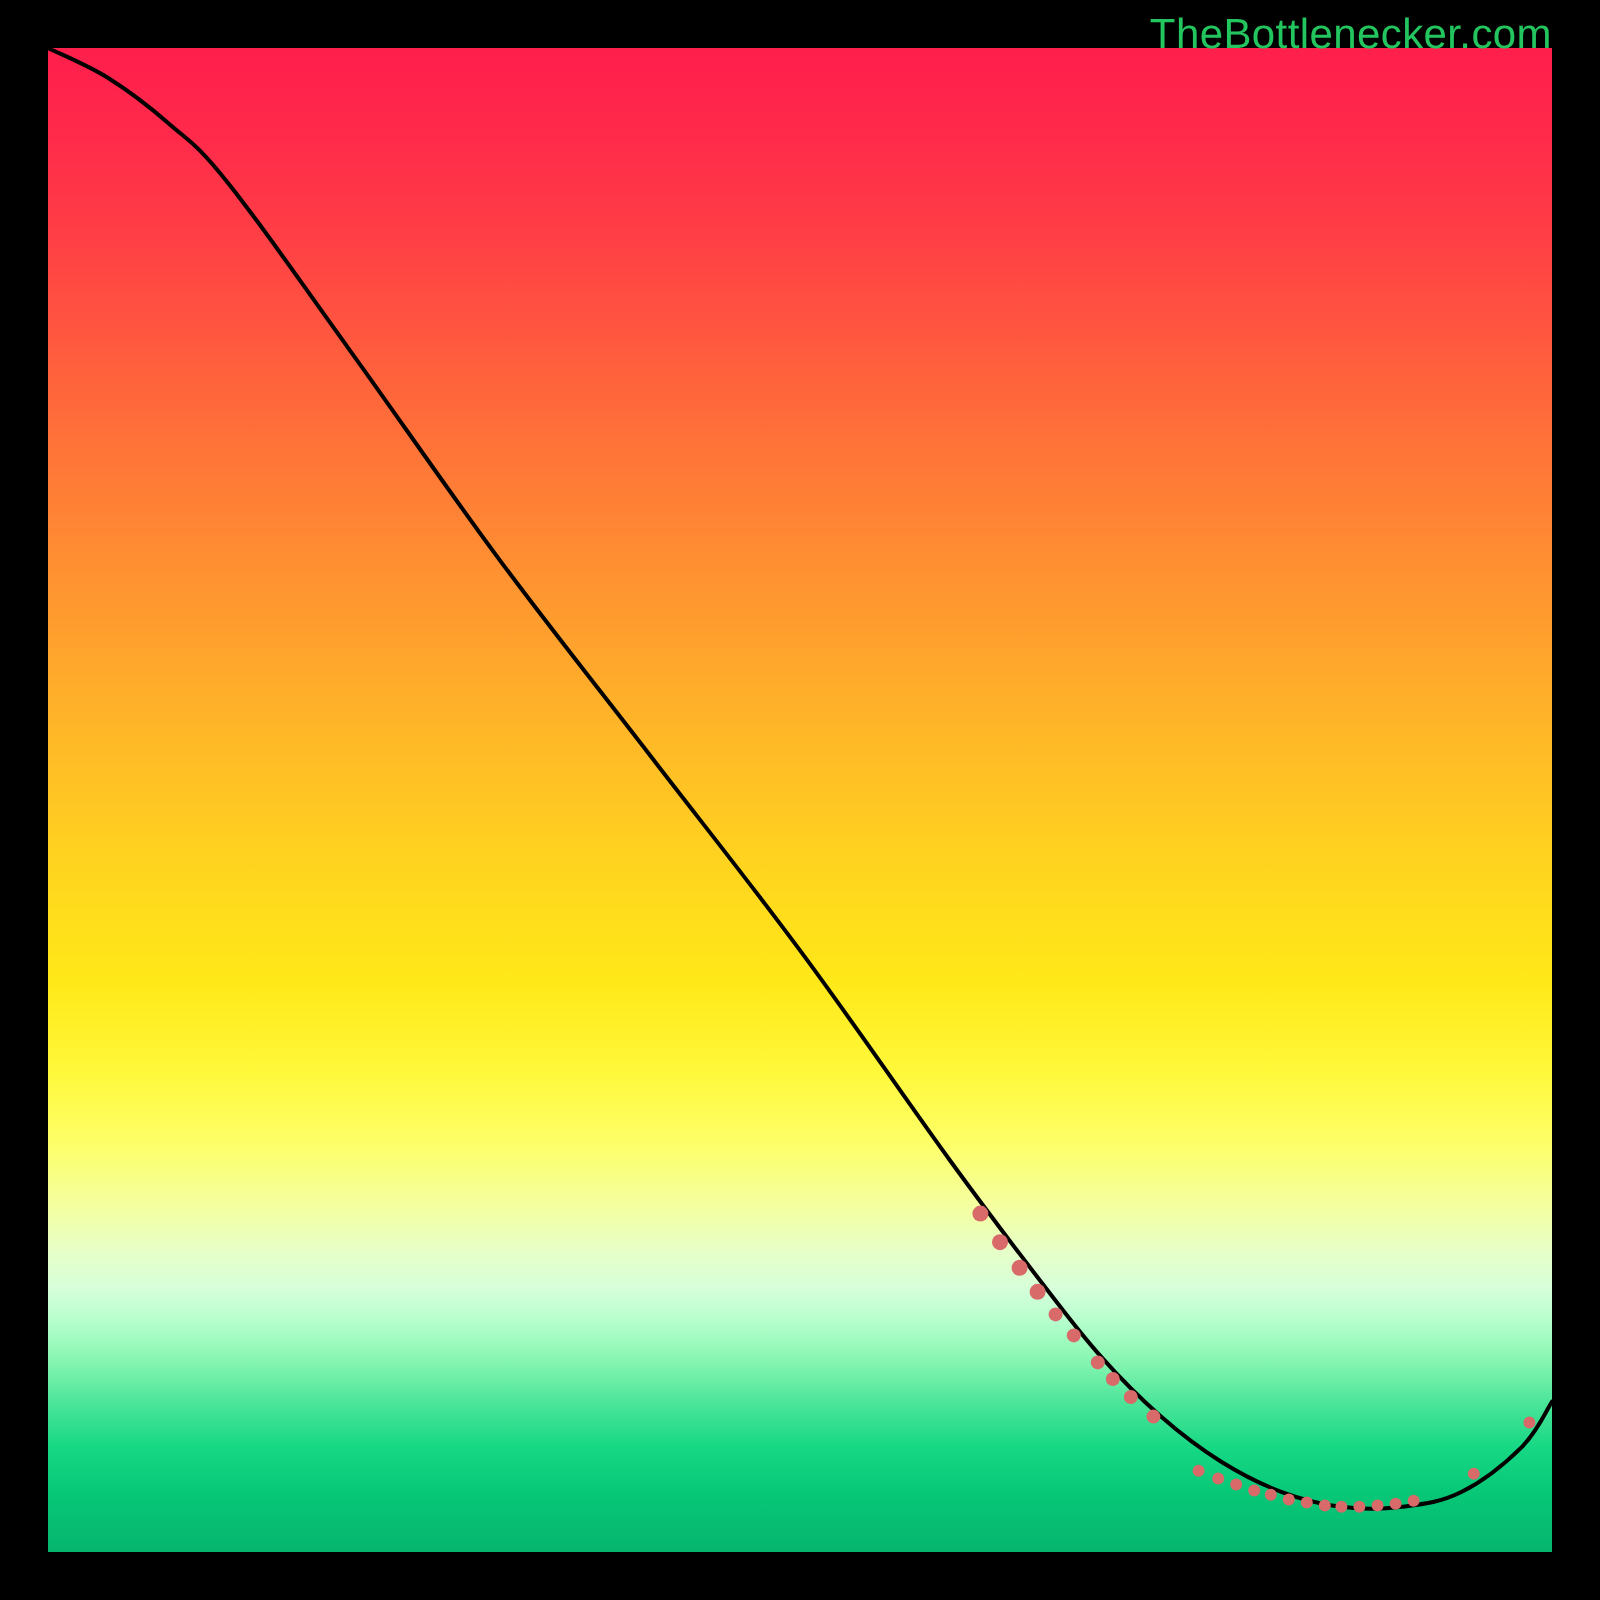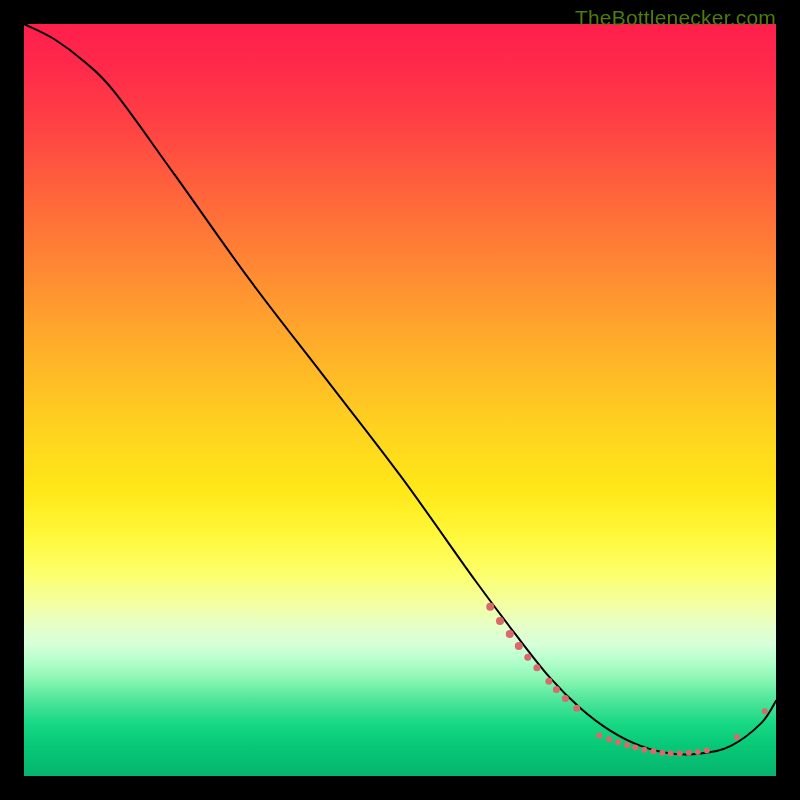--- a/index.html
+++ b/index.html
@@ -43,21 +43,21 @@
       #4de59a 90%,
       #17d884 93%,
       #07c877 96%,
       #06b56e 100%
     );
   }
   .attrib {
     position: absolute;
     top: 6px;
     right: 24px;
-    color: #4d7c0f;
+    color: #22c55e;
     font-size: 21px;
     font-weight: 400;
     letter-spacing: 0.2px;
     text-align: right;
     user-select: none;
   }
   svg.curve {
     position: absolute;
     inset: 0;
     width: 100%;

